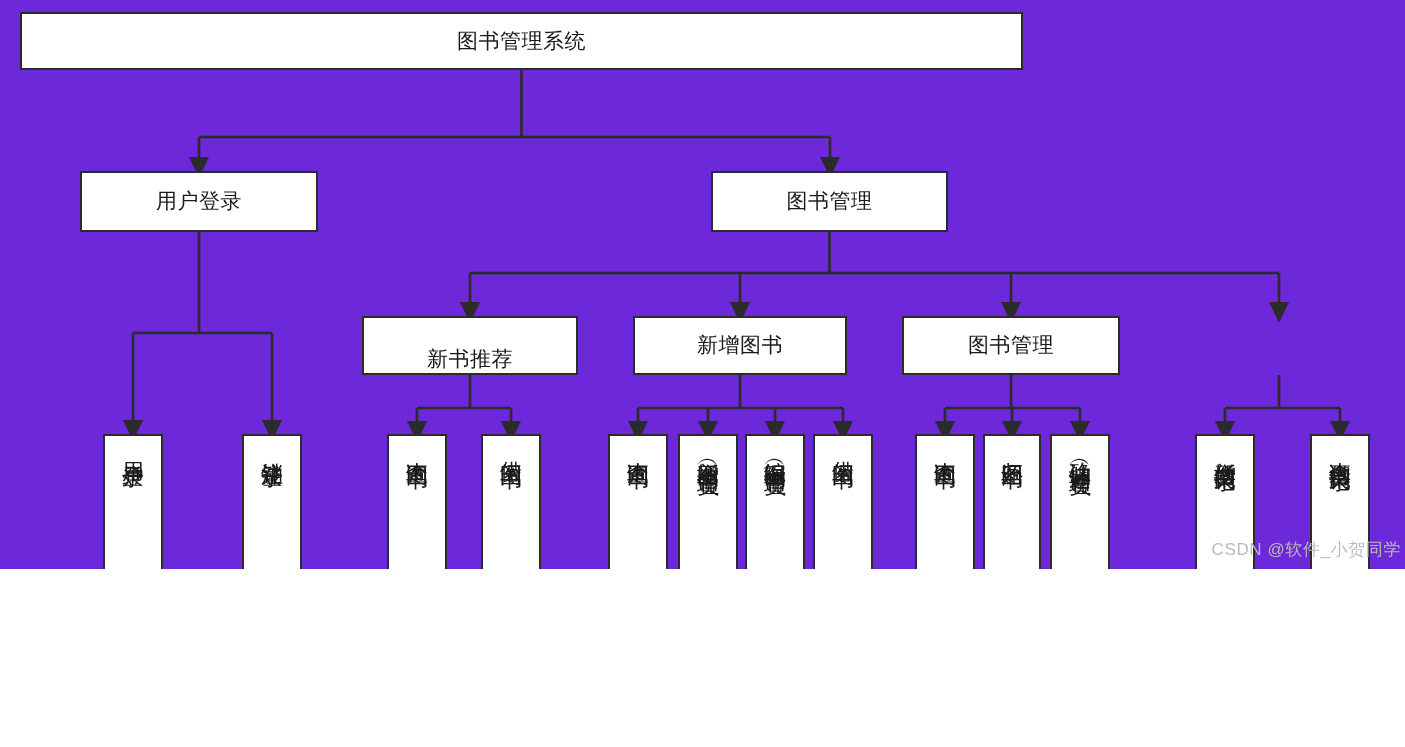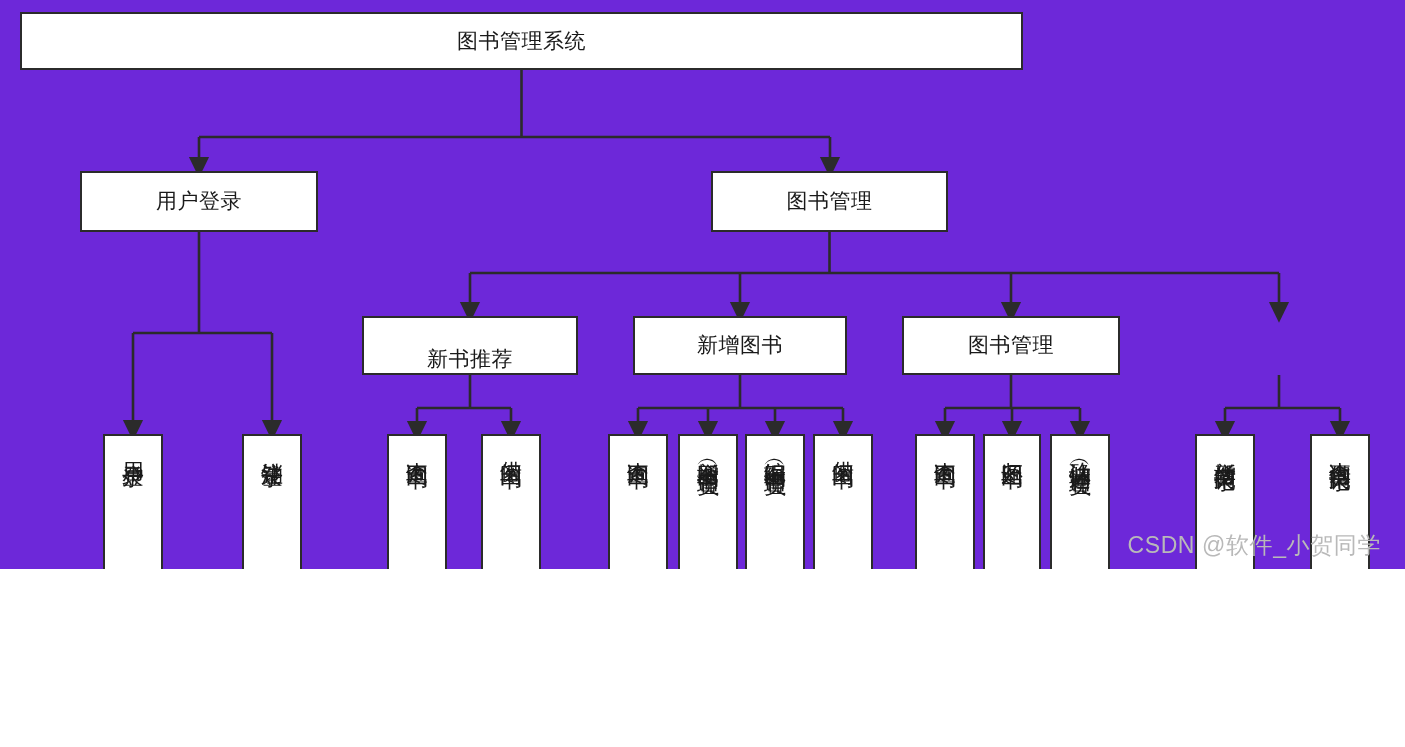--- a/index.html
+++ b/index.html
@@ -53,23 +53,23 @@
   }
   .node.vert .cap {
     writing-mode: vertical-rl;
     text-orientation: upright;
     font-size: 22px;
     letter-spacing: 2px;
     text-align: start;
   }
   #watermark {
     position: absolute;
-    right: 24px;
+    right: 4px;
     bottom: 8px;
-    font-size: 23px;
+    font-size: 17px;
     color: #b9b9b9;
     letter-spacing: 0.6px;
     z-index: 5;
     white-space: nowrap;
   }
 </style>
 </head>
 <body>
 
 <div id="canvas">

